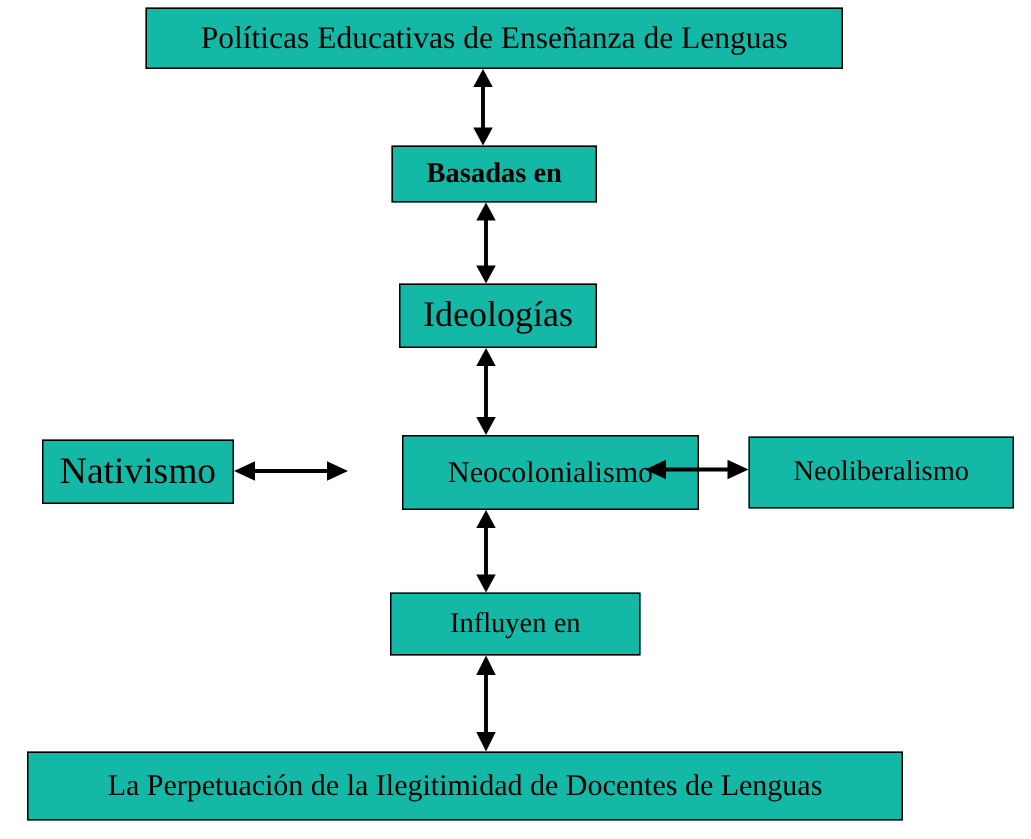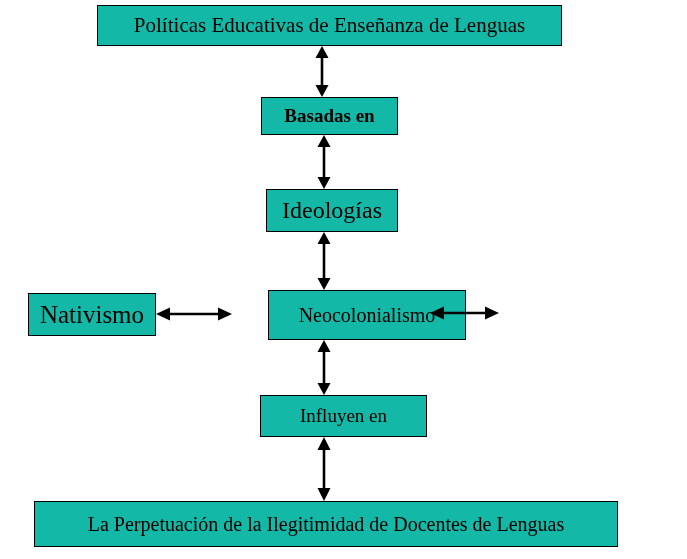--- a/index.html
+++ b/index.html
@@ -40,21 +40,21 @@
     padding: 0 10px;
   }
   
   #node-policies      { left: 97px;  top: 5px;   width: 465px; height: 41px;  font-size: 21px; }
   #node-basadas       { left: 261px; top: 97px;  width: 137px; height: 38px;  font-size: 19px; font-weight: bold; }
   #node-ideologias    { left: 266px; top: 189px; width: 132px; height: 43px;  font-size: 24px; }
   #node-nativismo     { left: 28px;  top: 293px; width: 128px; height: 43px;  font-size: 25px; }
   #node-neocolonial   { left: 232px; top: 290px; width: 198px; height: 50px;  font-size: 20px; margin-left: 36px; }
   #node-neoliberal    { left: 499px; top: 291px; width: 177px; height: 48px;  font-size: 19px; }
   #node-influyen      { left: 260px; top: 395px; width: 167px; height: 42px;  font-size: 19px; font-family: Liberation Serif, serif; }
-  #node-perpetuacion  { left: 34px;  top: 501px; width: 584px; height: 46px;  font-size: 20px; }
+  #node-perpetuacion  { left: 18px;  top: 501px; width: 584px; height: 46px;  font-size: 20px; }
 
   
   .arrow {
     position: absolute;
   }
   .arrow svg {
     display: block;
     overflow: visible;
   }
   #arrow-policies-basadas { left: 309px; top: 46px;  width: 26px; height: 51px; }
@@ -83,20 +83,23 @@
   </div>
 
   <div class="node" id="node-nativismo">
     <span class="node-label">Nativismo</span>
   </div>
 
   <div class="node" id="node-neocolonial">
     <span class="node-label">Neocolonialismo</span>
   </div>
 
+  <div class="node" id="node-neoliberal">
+    <span class="node-label">Neoliberalismo</span>
+  </div>
 
   <div class="node" id="node-influyen">
     <span class="node-label">Influyen en</span>
   </div>
 
   <div class="node" id="node-perpetuacion">
     <span class="node-label">La Perpetuación de la Ilegitimidad de Docentes de Lenguas</span>
   </div>
 
   <div class="arrow" id="arrow-policies-basadas">

